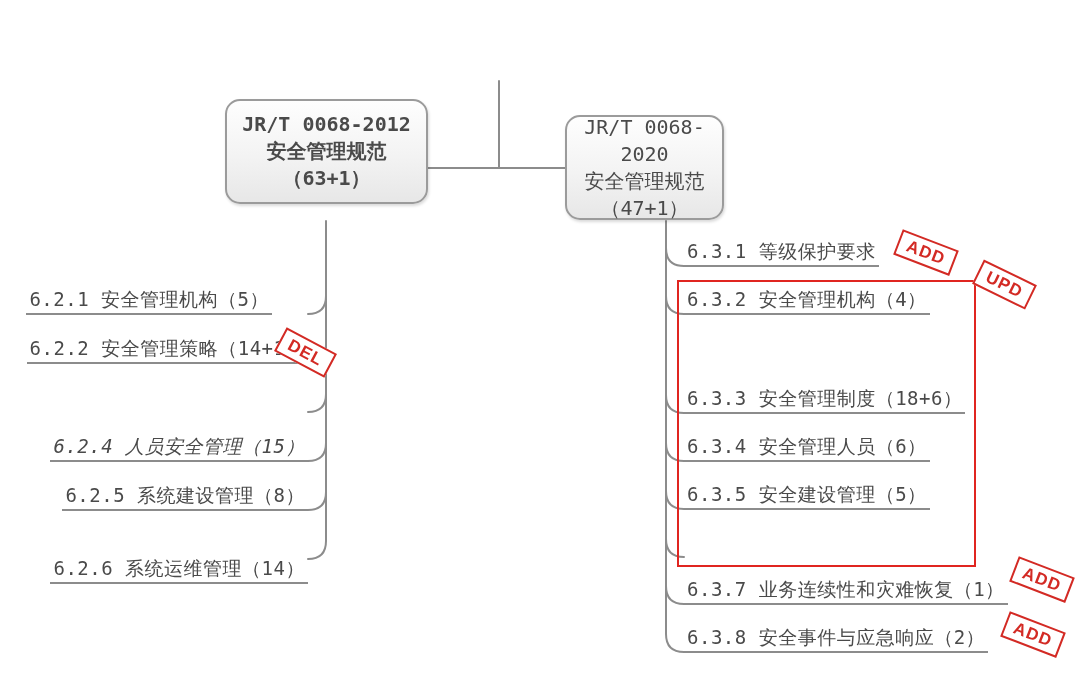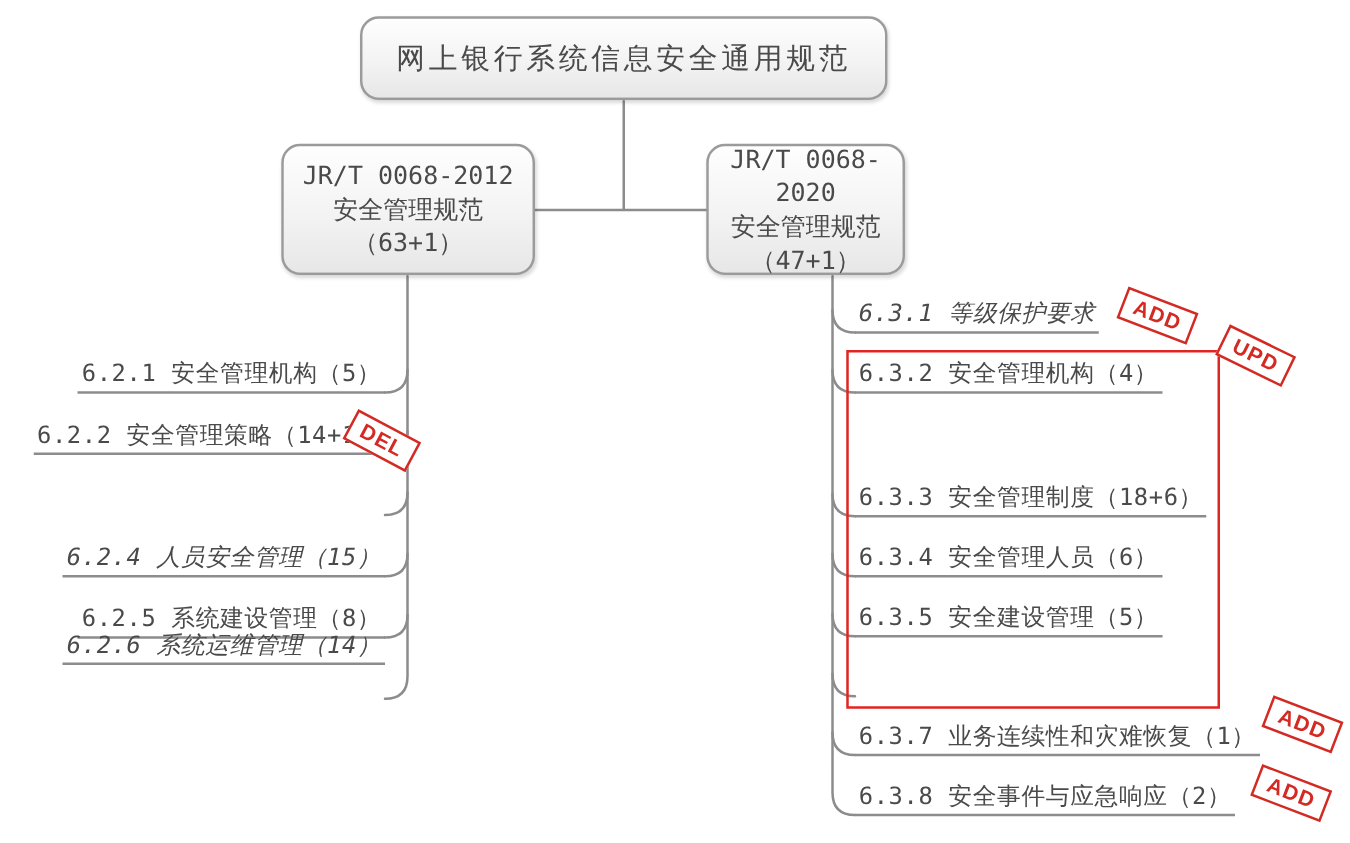--- a/index.html
+++ b/index.html
@@ -18,21 +18,21 @@
     border:2px solid #9b9b9b;
     border-radius:15px;
     background:linear-gradient(180deg,#fefefe 0%,#f3f3f3 55%,#e7e7e7 100%);
     box-shadow:1px 2px 3px rgba(0,0,0,0.15);
     display:flex;flex-direction:column;align-items:center;justify-content:center;
     z-index:2;
     text-align:center;
   }
   .node-root{left:288px;top:13px;width:422px;height:67px;font-size:23px;letter-spacing:3px;}
   .node-branch{width:203px;height:105px;font-size:20px;line-height:1.35;}
-  .node-branch-left{left:225px;top:115px;}
+  .node-branch-left{left:225px;top:99px;font-weight:bold;}
   .node-branch-right{left:565px;top:115px;width:159px;}
   .row{
     position:absolute;
     height:27px;line-height:27px;
     font-size:19px;
     white-space:nowrap;
     border-bottom:2px solid #8c8c8c;
     padding:0 3px;
     z-index:2;
     letter-spacing:0.5px;
@@ -77,43 +77,40 @@
       <path d="M499,81 L499,168 M428,168 L565,168"></path>
 
       <path d="M326,221 L326,541 Q326,559 308,559"></path>
       <path d="M326,296 Q326,314 308,314 M326,345 Q326,363 308,363 M326,394 Q326,412 308,412 M326,443 Q326,461 308,461 M326,492 Q326,510 308,510"></path>
 
       <path d="M666,221 L666,634 Q666,652 684,652"></path>
       <path d="M666,248 Q666,266 684,266 M666,296 Q666,314 684,314 M666,395 Q666,413 684,413 M666,443 Q666,461 684,461 M666,491 Q666,509 684,509 M666,539 Q666,557 684,557 M666,586 Q666,604 684,604"></path>
     </g>
   </svg>
 
-  <div class="node node-root">
-    <span>网上银行系统信息安全通用规范</span>
-  </div>
 
   <div class="node node-branch node-branch-left">
     <div>JR/T 0068-2012</div>
     <div>安全管理规范</div>
     <div>（63+1）</div>
   </div>
 
   <div class="node node-branch node-branch-right">
     <div>JR/T 0068-2020</div>
     <div>安全管理规范</div>
     <div>（47+1）</div>
   </div>
 
-  <div class="row row-left" style="right:772px;top:286px;">6.2.1 安全管理机构（5）</div>
+  <div class="row row-left" style="right:808px;top:286px;">6.2.1 安全管理机构（5）</div>
   <div class="row row-left" style="right:772px;top:335px;">6.2.2 安全管理策略（14+1）</div>
   <div class="row row-left" style="right:772px;top:433px;font-style:italic;">6.2.4 人员安全管理（15）</div>
   <div class="row row-left" style="right:772px;top:482px;">6.2.5 系统建设管理（8）</div>
-  <div class="row row-left" style="right:772px;top:503px;font-style:italic;">6.2.6 系统运维管理（14）</div>
+  <div class="row row-left" style="right:772px;top:555px;">6.2.6 系统运维管理（14）</div>
 
-  <div class="row" style="left:684px;top:238px;font-style:italic;">6.3.1 等级保护要求</div>
+  <div class="row" style="left:684px;top:238px;">6.3.1 等级保护要求</div>
   <div class="row" style="left:684px;top:286px;text-align:center;">6.3.2 安全管理机构（4）</div>
   <div class="row" style="left:684px;top:385px;">6.3.3 安全管理制度（18+6）</div>
   <div class="row" style="left:684px;top:433px;">6.3.4 安全管理人员（6）</div>
   <div class="row" style="left:684px;top:481px;text-align:center;">6.3.5 安全建设管理（5）</div>
   <div class="row" style="left:684px;top:576px;">6.3.7 业务连续性和灾难恢复（1）</div>
   <div class="row" style="left:684px;top:624px;">6.3.8 安全事件与应急响应（2）</div>
 
   <div class="redbox"></div>
 
   <div class="stamp stamp-del">DEL</div>

